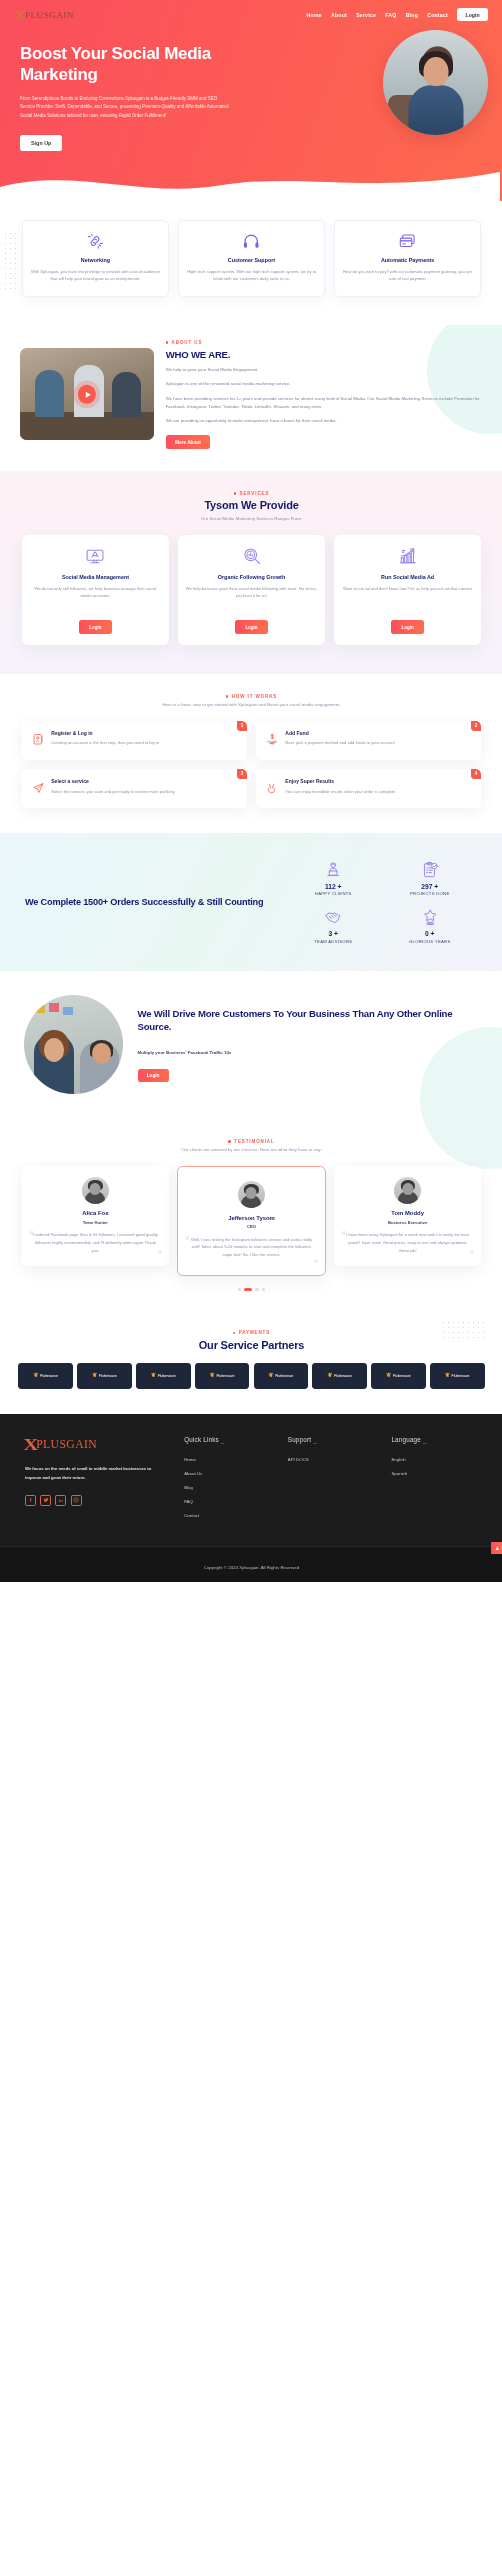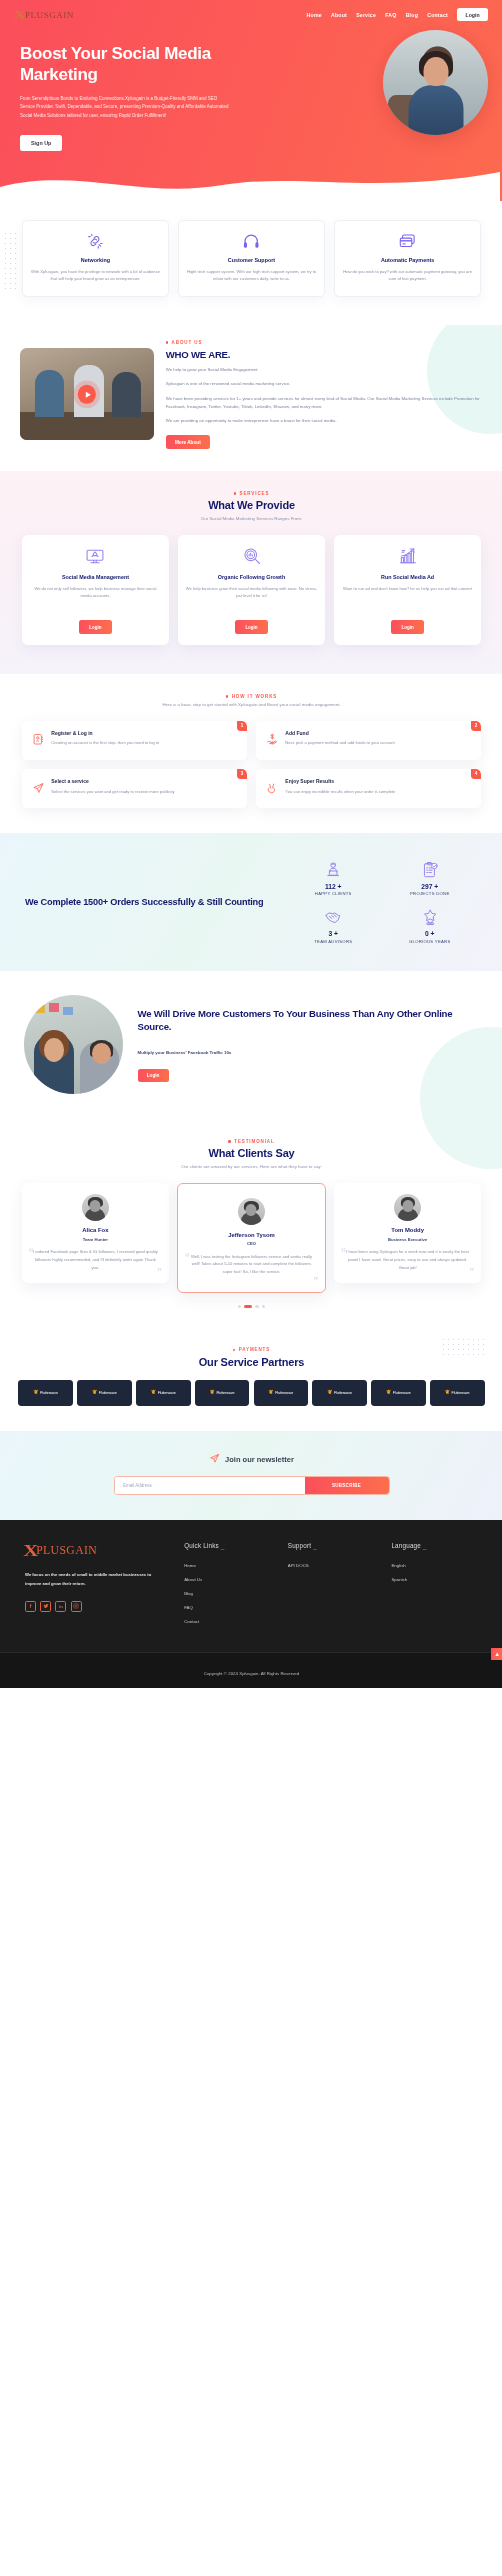--- a/index.html
+++ b/index.html
@@ -429,21 +429,21 @@
       <p>We are providing an opportunity to make entrepreneur have a boost for their social media.</p>
       <button class="btn-primary">More About</button>
     </div>
   </section>
 
   <section class="services">
     <div class="eyebrow">
       <span class="dot"></span>
       <span>SERVICES</span>
     </div>
-    <h2 class="sec-title">What We Provide</h2>
+    <h2 class="sec-title">Tysom We Provide</h2>
     <div class="sec-sub">Our Social Media Marketing Services Ranges From:</div>
     <div class="cards3">
       <div class="svc-card">
         <div class="icon">
           <svg width="20" height="20" viewBox="0 0 24 24" fill="none" stroke="#9a86f0" stroke-width="1.3" stroke-linecap="round">
             <rect x="2.5" y="5" width="19" height="12" rx="1.5"></rect>
               <path d="M7 20h10M10.5 17v3M13.5 17v3"></path>
             <path d="M12 7.2c1.6 1 2.3 2.6 2.3 4.3h-4.6c0-1.7.7-3.3 2.3-4.3z"></path>
             <path d="M9.7 11.5l-1.4 1.3M14.3 11.5l1.4 1.3"></path>
           </svg>
@@ -623,21 +623,20 @@
       <div class="sub">Multiply your Business' Facebook Traffic 10x</div>
       <button class="btn-primary">Login</button>
     </div>
   </section>
 
   <section class="testi">
     <div class="eyebrow">
       <span class="dot"></span>
       <span>TESTIMONIAL</span>
     </div>
-    <h2 class="sec-title">What Clients Say</h2>
     <div class="sec-sub">Our clients are amazed by our services, Here are what they have to say:</div>
     <div class="t-cards">
       <div class="t-card">
         <div class="avatar">
           <div class="a-body"></div>
             <div class="a-hair"></div>
             <div class="a-face"></div>
         </div>
         <h4>Alica Fox</h4>
         <div class="role">Team Hunter</div>
@@ -714,35 +713,20 @@
         <span class="fw-mark">❦</span>
         <span class="fw-txt">Flutterwave</span>
       </div>
       <div class="pay-card">
         <span class="fw-mark">❦</span>
         <span class="fw-txt">Flutterwave</span>
       </div>
     </div>
   </section>
 
-  <section class="news">
-    <h3>
-      <span>
-        <svg width="11" height="11" viewBox="0 0 24 24" fill="none" stroke="#fa5a4c" stroke-width="1.6" stroke-linejoin="round">
-          <path d="M21 3L3.5 10.5l7 2.5 2.5 7L21 3z"></path>
-            <path d="M10.5 13L21 3"></path>
-        </svg>
-      </span>
-      <span>Join our newsletter</span>
-    </h3>
-    <div class="news-form">
-      <input type="text" placeholder="Email Address" style="">
-      <button>SUBSCRIBE</button>
-    </div>
-  </section>
 
   <footer>
     <div class="f-top">
       <div class="f-brand">
         <div class="f-logo">
           <span class="lx">X</span>
           <span>PLUSGAIN</span>
         </div>
         <p>We focus on the needs of small to middle market businesses to improve and grow their return.</p>
         <div class="f-social">

